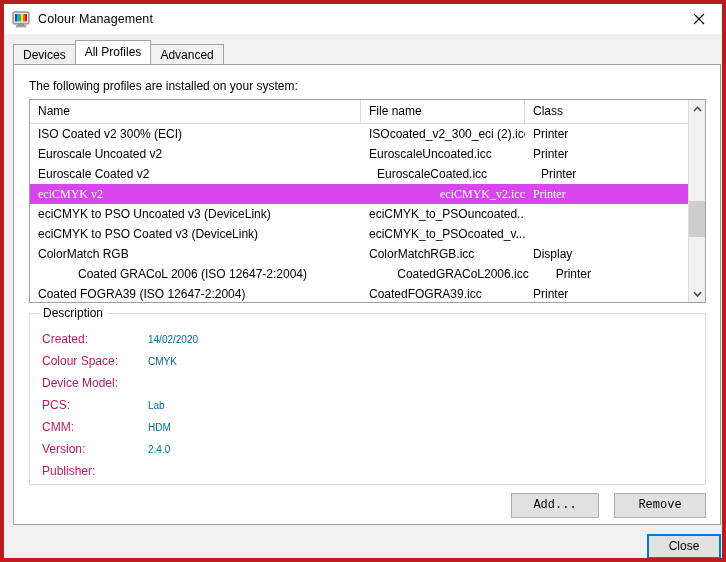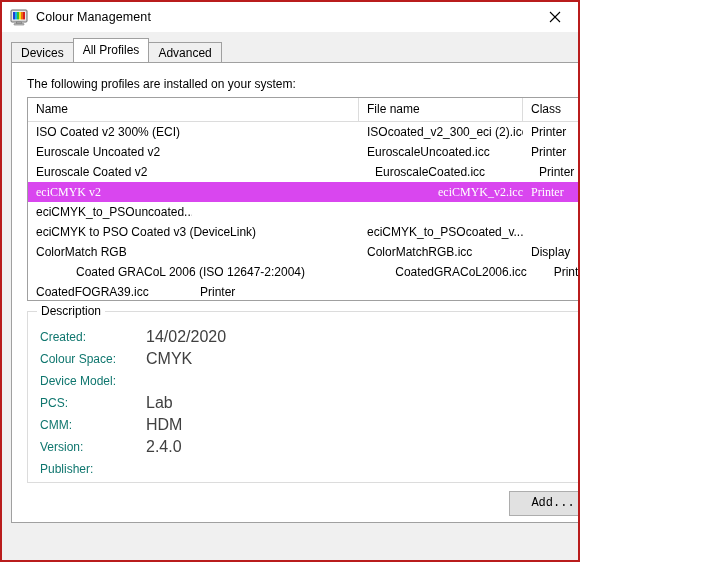--- a/index.html
+++ b/index.html
@@ -6,25 +6,25 @@
     margin: 0;
     padding: 0;
     background: #ffffff;
   }
   body {
     font-family: "Liberation Sans", sans-serif;
     -webkit-font-smoothing: antialiased;
   }
   #app {
     position: relative;
-    width: 580px;
+    width: 726px;
     height: 562px;
     background: #f0f0f0;
     box-sizing: border-box;
-    border: 2px solid #b91c1c;
+    border: 4px solid #b91c1c;
     overflow: hidden;
   }
 
   
   .titlebar {
     position: absolute;
     left: 0; top: 0;
     width: 100%;
     height: 30px;
     background: #ffffff;
@@ -224,25 +224,25 @@
     top: 14px;
   }
   .desc-row {
     display: flex;
     height: 22px;
     align-items: center;
   }
   .desc-key {
     width: 106px;
     font-size: 12px;
-    color: #0f766e;
+    color: #be185d;
   }
   .desc-val {
-    font-size: 16px;
-    color: #404040;
+    font-size: 10px;
+    color: #0369a1;
   }
 
   
   .btn {
     font-family: Liberation Mono, monospace;
     font-size: 12px;
     color: #000;
     background: #e1e1e1;
     border: 1px solid #adadad;
     box-sizing: border-box;
@@ -354,39 +354,41 @@
             <div class="lv-td" style="width: 331px;">Euroscale Coated v2</div>
             <div class="lv-td" style="width: 164px; margin-left: 8px;">EuroscaleCoated.icc</div>
             <div class="lv-td" style="width: 163px;">Printer</div>
           </div>
           <div class="lv-row selected">
             <div class="lv-td" style="width: 331px;">eciCMYK v2</div>
             <div class="lv-td" style="width: 164px; text-align: right;">eciCMYK_v2.icc</div>
             <div class="lv-td" style="width: 163px;">Printer</div>
           </div>
           <div class="lv-row">
+            <div class="lv-td" style="width: 331px;">eciCMYK to PSO Uncoated v3 (DeviceLink)</div>
             <div class="lv-td" style="width: 164px;">eciCMYK_to_PSOuncoated...</div>
             <div class="lv-td" style="width: 163px;"></div>
           </div>
           <div class="lv-row">
             <div class="lv-td" style="width: 331px;">eciCMYK to PSO Coated v3 (DeviceLink)</div>
             <div class="lv-td" style="width: 164px;">eciCMYK_to_PSOcoated_v...</div>
             <div class="lv-td" style="width: 163px;"></div>
           </div>
           <div class="lv-row">
             <div class="lv-td" style="width: 331px;">ColorMatch RGB</div>
             <div class="lv-td" style="width: 164px;">ColorMatchRGB.icc</div>
             <div class="lv-td" style="width: 163px;">Display</div>
           </div>
           <div class="lv-row">
             <div class="lv-td" style="width: 331px; margin-left: 40px;">Coated GRACoL 2006 (ISO 12647-2:2004)</div>
             <div class="lv-td" style="width: 164px;">CoatedGRACoL2006.icc</div>
             <div class="lv-td" style="width: 163px;">Printer</div>
           </div>
           <div class="lv-row">
+            <div class="lv-td" style="width: 331px;">Coated FOGRA39 (ISO 12647-2:2004)</div>
             <div class="lv-td" style="width: 164px;">CoatedFOGRA39.icc</div>
             <div class="lv-td" style="width: 163px;">Printer</div>
           </div>
         </div>
 
       <div class="vscroll">
         <div class="vs-arrow up">
           <svg width="9" height="6" viewBox="0 0 9 6">
             <polyline points="1,5 4.5,1.3 8,5" fill="none" stroke="#404040" stroke-width="1.5"></polyline>
           </svg>
@@ -431,15 +433,16 @@
             <div class="desc-key">Publisher:</div>
             <div class="desc-val"></div>
           </div>
         </div>
     </div>
 
     <div class="btn btn-add">Add...</div>
     <div class="btn btn-remove">Remove</div>
   </div>
 
+  <div class="btn-close">Close</div>
 
   <div class="bottom-artifact"></div>
 </div>
 
 </body></html>

